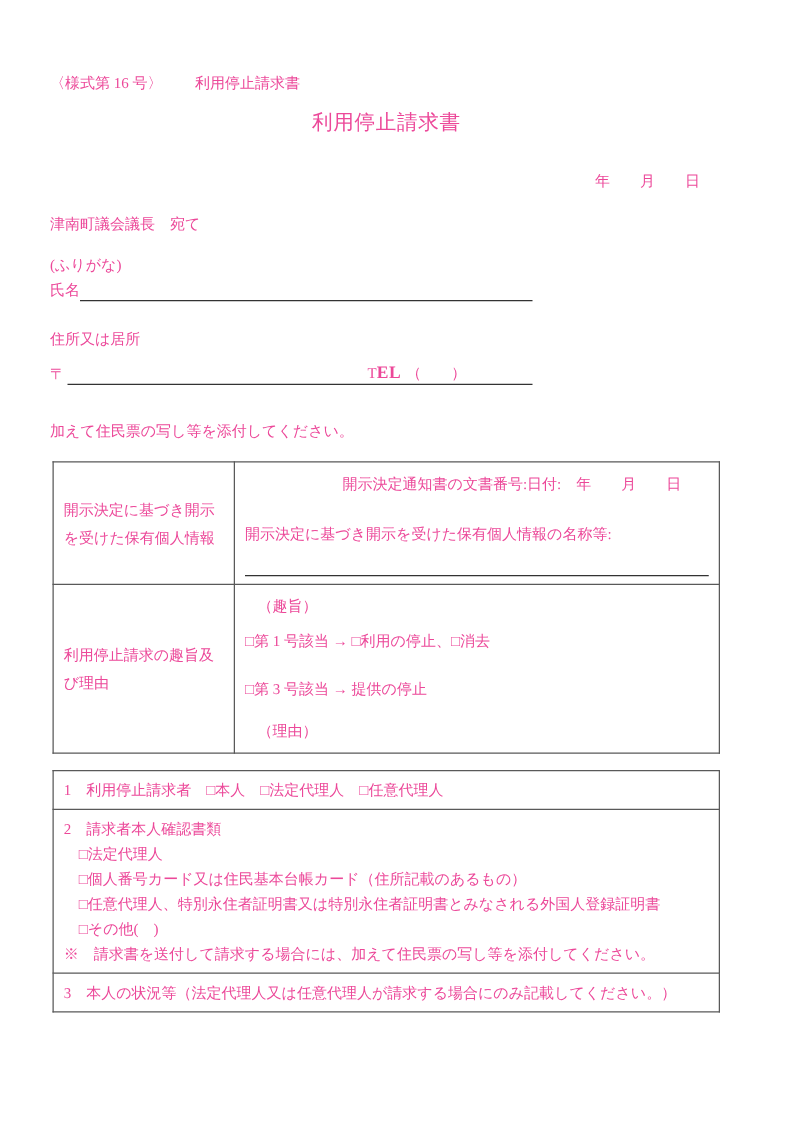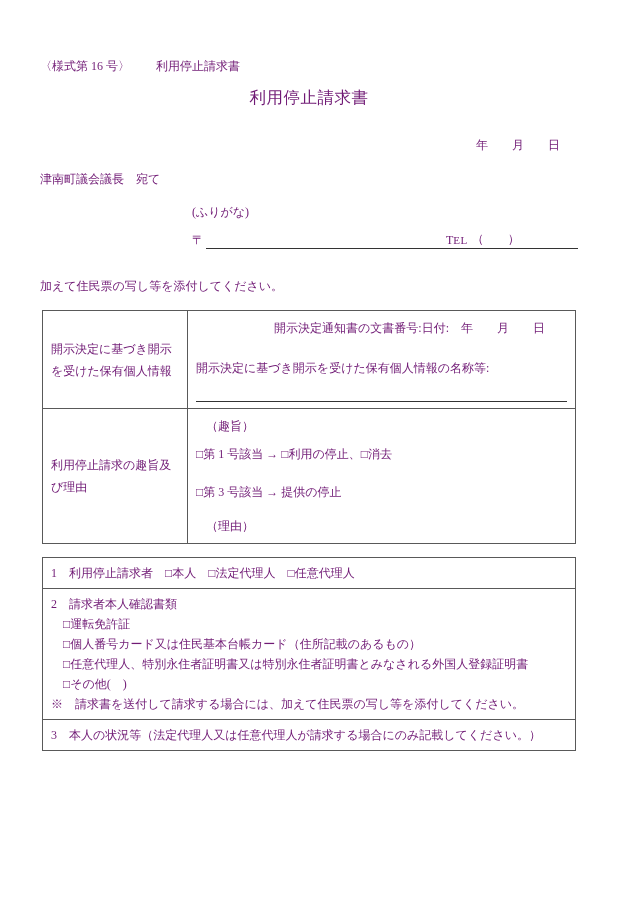--- a/index.html
+++ b/index.html
@@ -1,21 +1,21 @@
 <!DOCTYPE html>
 <html><head>
 <meta charset="utf-8">
 <style>
   html,body { margin:0; padding:0; background:#ffffff; }
   .page {
     position: relative;
     width: 630px;
     height: 903px;
     background: #ffffff;
-    color: #701a75;
+    color: #ec4899;
     font-family: "Liberation Serif", "DejaVu Serif", serif;
     font-size: 12px;
     box-sizing: border-box;
     padding: 58px 52px 0 40px;
     overflow: hidden;
   }
   .form-no-line { white-space: nowrap; }
   .form-no-suffix { margin-left: 26px; }
   .doc-title {
     text-align: center;
@@ -24,34 +24,33 @@
     letter-spacing: 0.5px;
   }
   .date-line {
     text-align: right;
     padding-right: 18px;
     margin-top: 28px;
   }
   .addressee { margin-top: 17px; }
 
   .applicant {
-    margin-left: 152px;
     margin-top: 16px;
     width: 386px;
   }
   .furigana { margin-bottom: 3px; }
   .flexrow { display: flex; align-items: flex-end; }
   .fill-line { flex: 1; border-bottom: 1px solid #333333; height: 15px; }
   .addr-label { margin-top: 22px; }
   .postal-row { margin-top: 10px; }
   .postal-mark { padding-right: 2px; }
   .postal-line { flex: 1; border-bottom: 1px solid #333333; display: flex; align-items: flex-end; }
   .postal-spacer { width: 240px; height: 15px; }
   .tel-cap { font-size: 12px; }
-  .tel-small { font-size: 11px; letter-spacing: 0.5px; }
+  .tel-small { font-size: 14px; letter-spacing: 0.5px; font-weight: bold; }
   .tel-parens { margin-left: 4px; }
 
   .intro { margin-top: 26px; line-height: 22px; }
 
   table.doc-table {
     border-collapse: collapse;
     width: 534px;
     margin-left: 2px;
     table-layout: fixed;
   }
@@ -91,20 +90,25 @@
   </div>
 
   <div class="doc-title">利用停止請求書</div>
 
   <div class="date-line">年　　月　　日</div>
 
   <div class="addressee">津南町議会議長　宛て</div>
 
   <div class="applicant">
     <div class="furigana">(ふりがな)</div>
+    <div class="flexrow">
+      <span>氏名</span>
+      <span class="fill-line"></span>
+    </div>
+    <div class="addr-label">住所又は居所</div>
     <div class="flexrow postal-row">
       <span class="postal-mark">〒</span>
       <span class="postal-line">
         <span class="postal-spacer"></span>
         <span><span class="tel-cap">T</span><span class="tel-small">EL</span></span>
         <span class="tel-parens">（　　）</span>
       </span>
     </div>
   </div>
 
@@ -138,21 +142,21 @@
     </table>
 
   <table class="doc-table list-table">
     <tbody>
         <tr>
       <td>1　利用停止請求者　□本人　□法定代理人　□任意代理人</td>
     </tr>
     <tr>
       <td>
         <div>2　請求者本人確認書類</div>
-        <div class="indent1">□運転免許証</div>
+        <div class="indent1">□法定代理人</div>
         <div class="indent1">□個人番号カード又は住民基本台帳カード（住所記載のあるもの）</div>
         <div class="indent1">□任意代理人、特別永住者証明書又は特別永住者証明書とみなされる外国人登録証明書</div>
         <div class="indent1">□その他(　)</div>
         <div>※　請求書を送付して請求する場合には、加えて住民票の写し等を添付してください。</div>
       </td>
     </tr>
     <tr>
       <td>
         <div>3　本人の状況等（法定代理人又は任意代理人が請求する場合にのみ記載してください。）</div>
 

